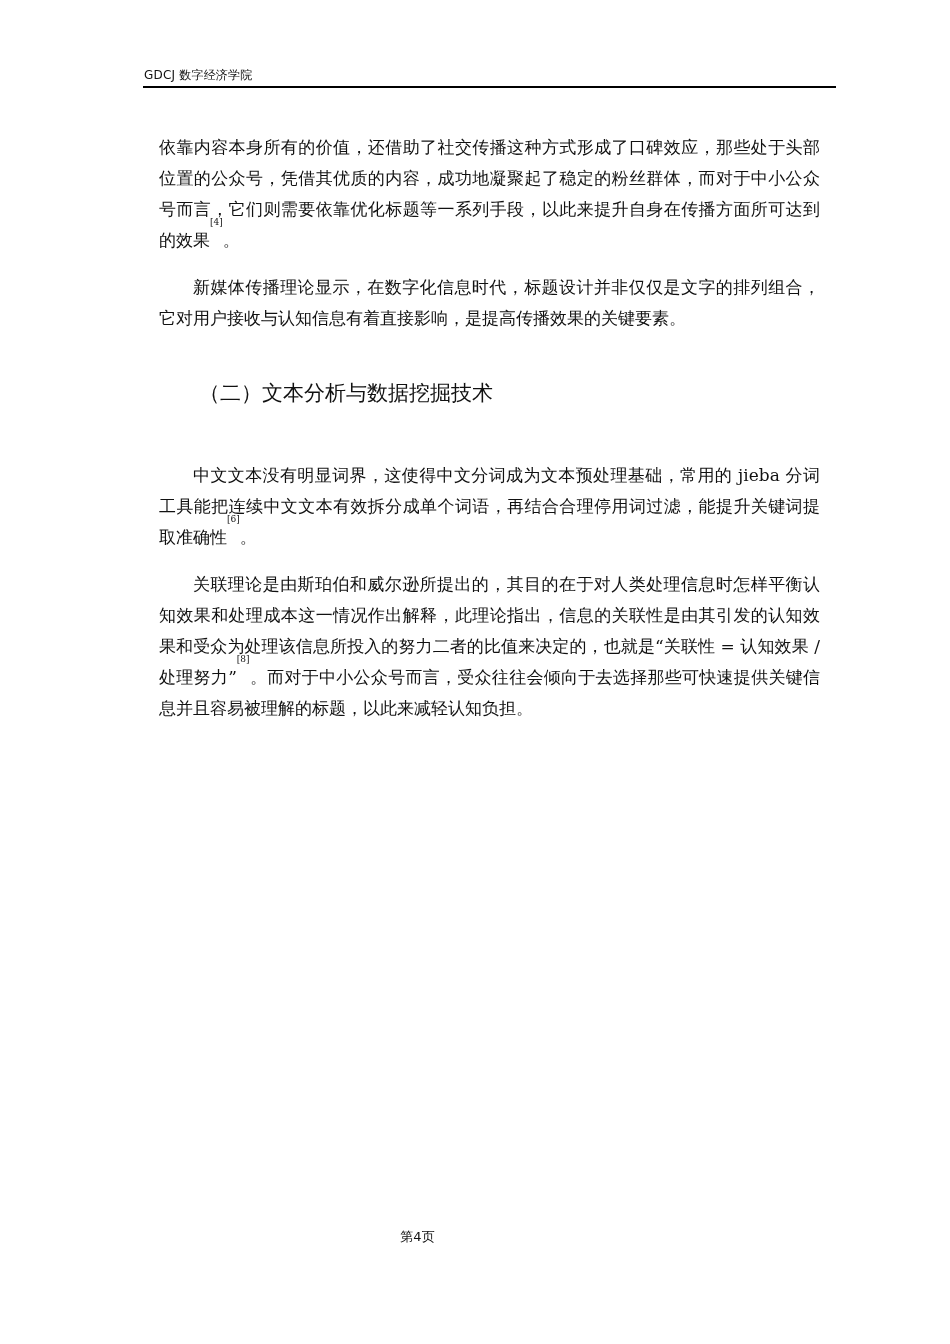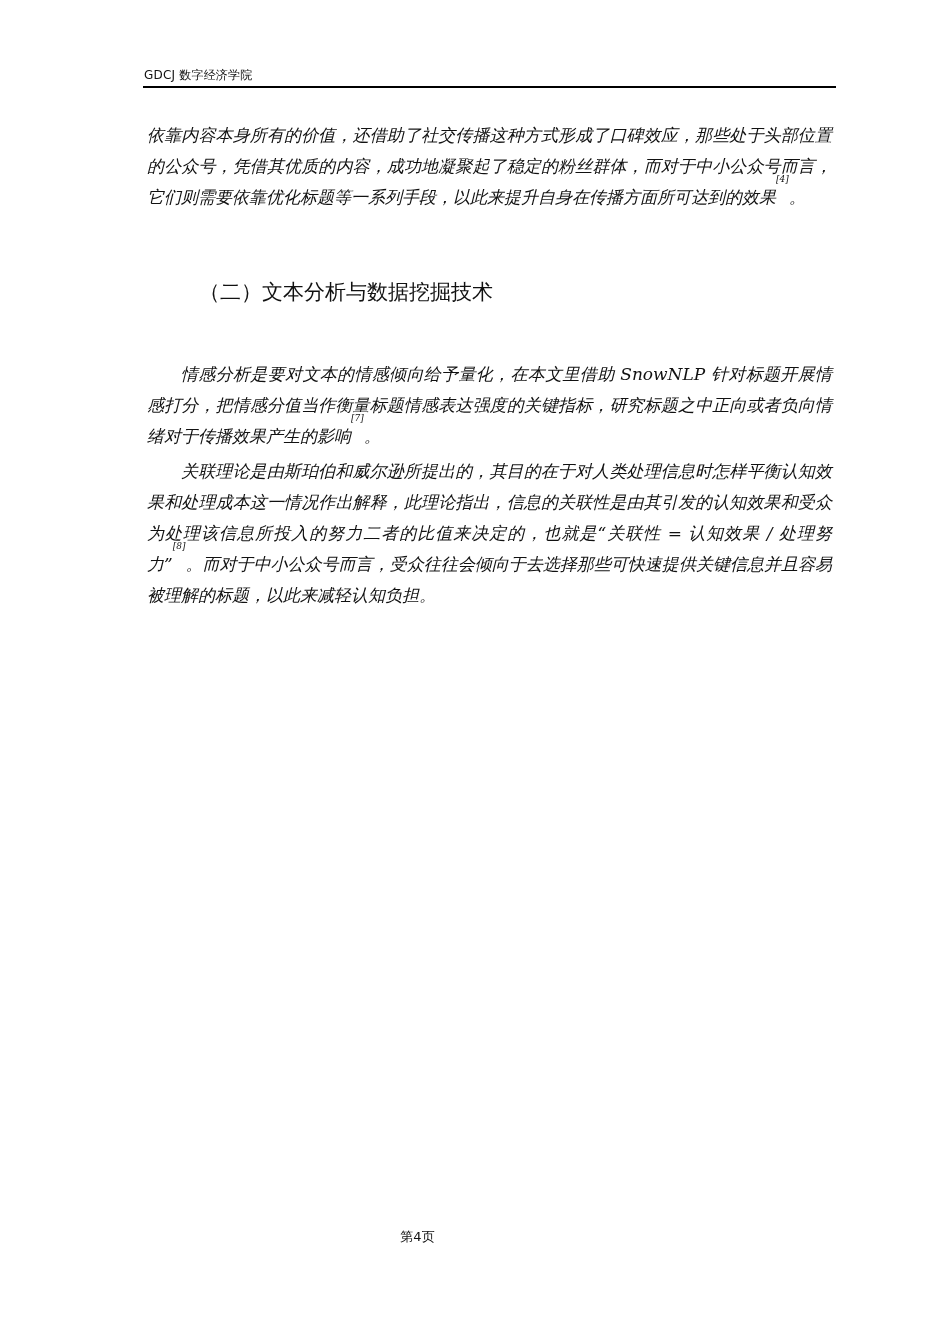--- a/index.html
+++ b/index.html
@@ -3,45 +3,46 @@
 <meta charset="utf-8">
 <style>
   html, body { margin: 0; padding: 0; background: #ffffff; }
   body { width: 950px; height: 1344px; position: relative; overflow: hidden;
          font-family: "DejaVu Serif", "Liberation Serif", serif; color: #111; }
   .header { position: absolute; left: 143px; top: 66px; width: 693px; height: 20px;
             border-bottom: 2px solid #000; }
   .header-text { font-family: "DejaVu Sans", "Liberation Sans", sans-serif; font-size: 12px;
                  position: absolute; left: 1px; bottom: 2px; letter-spacing: 0.2px; }
   .content { position: absolute; left: 143px; top: 116px; width: 693px; }
-  p { margin: 4px; font-size: 17px; line-height: 31px; text-align: justify; text-justify: inter-character; font-style: italic; }
+  p { margin: 16px; font-size: 17px; line-height: 31px; text-align: justify; text-justify: inter-character; }
   p.indent { text-indent: 34px; }
   sup { font-size: 9px; vertical-align: top; position: relative; top: -3px; line-height: 0; }
   h2 { margin: 0; font-family: "DejaVu Sans", "Liberation Sans", sans-serif; font-weight: normal;
        font-size: 21px; padding-left: 56px; }
-  .h2-a { margin-top: 64px; margin-bottom: 52px; height: 30px; line-height: 30px; }
+  .h2-a { margin-top: 44px; margin-bottom: 52px; height: 30px; line-height: 30px; }
   .h2-b { margin-top: 46px; margin-bottom: 50px; height: 30px; line-height: 30px; }
   .footer { position: absolute; top: 1228px; left: 0; width: 835px; text-align: center;
             font-family: "DejaVu Sans", "Liberation Sans", sans-serif; font-size: 13px; }
 </style>
 </head>
 <body>
 
 <div class="header">
   <span class="header-text">GDCJ 数字经济学院</span>
 </div>
 
 <div class="content">
   <div>
     <p><span>依靠内容本身所有的价值，还借助了社交传播这种方式形成了口碑效应，那些处于头部位置的公众号，凭借其优质的内容，成功地凝聚起了稳定的粉丝群体，而对于中小公众号而言，它们则需要依靠优化标题等一系列手段，以此来提升自身在传播方面所可达到的效果</span><sup>[4]</sup><span>。</span></p>
+    <p class="indent"><span>新媒体传播理论显示，在数字化信息时代，标题设计并非仅仅是文字的排列组合，它对用户接收与认知信息有着直接影响，是提高传播效果的关键要素。</span></p>
   </div>
 
   <h2 class="h2-a">（二）文本分析与数据挖掘技术</h2>
   <div>
-    <p class="indent"><span>情感分析是要对文本的情感倾向给予量化，在本文里借助 SnowNLP 针对标题开展情感打分，把情感分值当作衡量标题情感表达强度的关键指标，研究标题之中正向或者负向情绪对于传播效果产生的影响</span><sup>[7]</sup><span>。</span></p>
+    <p class="indent"><span>中文文本没有明显词界，这使得中文分词成为文本预处理基础，常用的 jieba 分词工具能把连续中文文本有效拆分成单个词语，再结合合理停用词过滤，能提升关键词提取准确性</span><sup>[6]</sup><span>。</span></p>
   </div>
 
   <div>
     <p class="indent"><span>关联理论是由斯珀伯和威尔逊所提出的，其目的在于对人类处理信息时怎样平衡认知效果和处理成本这一情况作出解释，此理论指出，信息的关联性是由其引发的认知效果和受众为处理该信息所投入的努力二者的比值来决定的，也就是“关联性 = 认知效果 / 处理努力”</span><sup>[8]</sup><span>。而对于中小公众号而言，受众往往会倾向于去选择那些可快速提供关键信息并且容易被理解的标题，以此来减轻认知负担。</span></p>
   </div>
 </div>
 
 <div class="footer">
   <span>第4页</span>
 </div>

